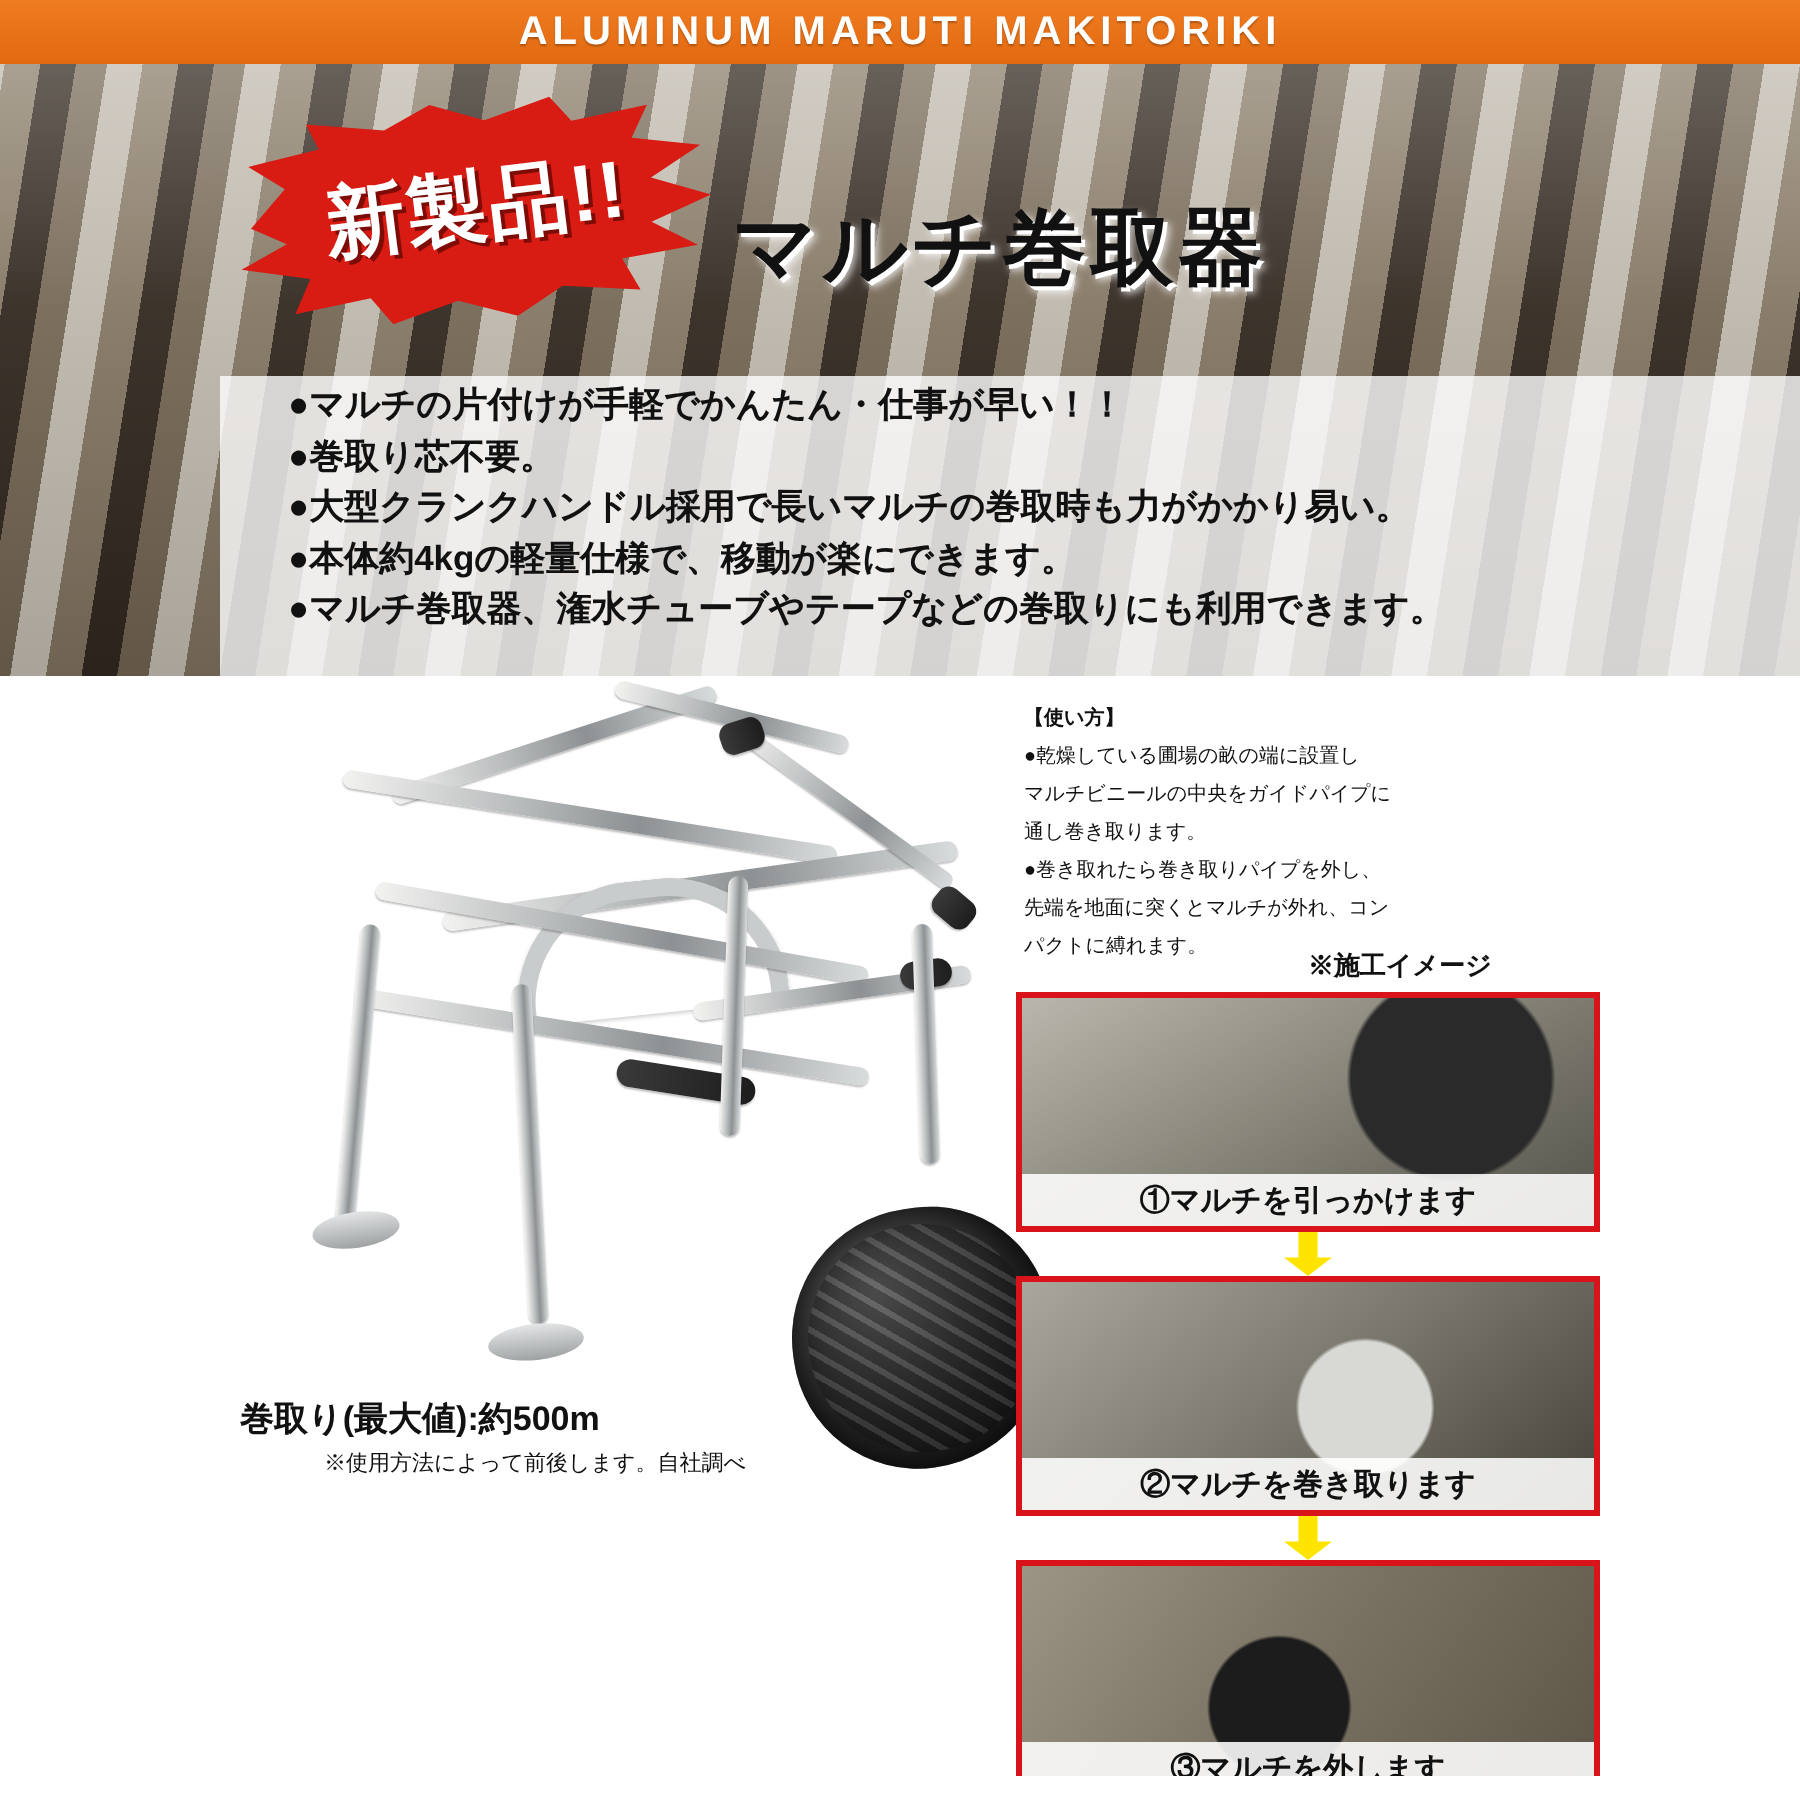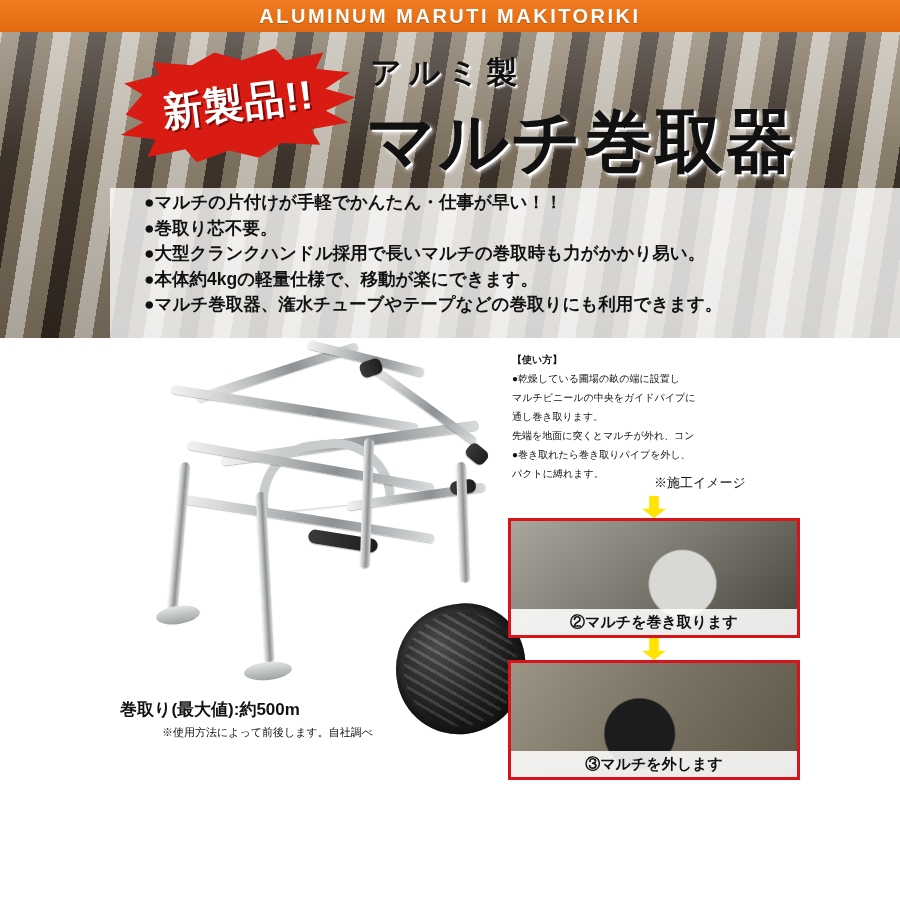--- a/index.html
+++ b/index.html
@@ -121,21 +121,21 @@
     left: 370px; top: 52px;
     font-size: 31px;
     font-weight: bold;
     color: #111;
     letter-spacing: 7px;
     text-shadow: 1px 1px 0 #fff, 2px 2px 2px rgba(255,255,255,.8);
   }
   .product-main {
     position: absolute;
     left: 366px; top: 96px;
-    font-size: 69px;
+    font-size: 42px;
     font-weight: bold;
     color: #111;
     letter-spacing: 2px;
     text-shadow: 2px 2px 0 #fff, 3px 3px 4px rgba(255,255,255,.85);
     white-space: nowrap;
     text-align: right;
   }
 
   
   .lower { position: absolute; left: 0; top: 338px; width: 900px; height: 562px; background:#fff; }
@@ -261,21 +261,21 @@
     left: 134px; top: 0;
     width: 24px; height: 22px;
     background: #ffe400;
     clip-path: polygon(30% 0, 70% 0, 70% 58%, 100% 58%, 50% 100%, 0 58%, 30% 58%);
     display: block;
   }
   .img-note {
     position: absolute;
     left: 654px; top: 136px;
     font-size: 13px;
-    font-weight: normal;
+    font-weight: bold;
     color: #111;
   }
 
   .bottom-bar {
     position: absolute;
     left: 0; top: 888px;
     width: 900px;
     height: 12px;
     background: #ffffff;
   }
@@ -294,21 +294,20 @@
     <div class="haze"></div>
   </div>
 
   <div class="text-panel"></div>
 
   <div class="burst">
     <div class="star"></div>
     <div class="label">新製品!!</div>
   </div>
 
-  <div class="product-sub">アルミ製</div>
   <div class="product-main">マルチ巻取器</div>
 
   <div class="bullets">
     <div>●マルチの片付けが手軽でかんたん・仕事が早い！！</div>
     <div>●巻取り芯不要。</div>
     <div>●大型クランクハンドル採用で長いマルチの巻取時も力がかかり易い。</div>
     <div>●本体約4kgの軽量仕様で、移動が楽にできます。</div>
     <div>●マルチ巻取器、潅水チューブやテープなどの巻取りにも利用できます。</div>
   </div>
 
@@ -347,28 +346,32 @@
     <div class="specs">
       <div>巻取り(最大値):約500m</div>
       <div class="note">※使用方法によって前後します。自社調べ</div>
     </div>
 
     <div class="usage">
       <div class="head">【使い方】</div>
       <div>●乾燥している圃場の畝の端に設置し</div>
       <div>マルチビニールの中央をガイドパイプに</div>
       <div>通し巻き取ります。</div>
+      <div>●巻き取れたら巻き取りパイプを外し、</div>
       <div>先端を地面に突くとマルチが外れ、コン</div>
-      <div>●巻き取れたら巻き取りパイプを外し、</div>
       <div>パクトに縛れます。</div>
     </div>
 
     <div class="img-note">※施工イメージ</div>
 
     <div class="steps">
+      <div class="step s1">
+        <div class="ph"></div>
+        <div class="caption">①マルチを引っかけます</div>
+      </div>
       <div class="arrow-down">
           <i></i>
         </div>
       <div class="step s2">
         <div class="ph"></div>
         <div class="caption">②マルチを巻き取ります</div>
       </div>
       <div class="arrow-down">
           <i></i>
         </div>

